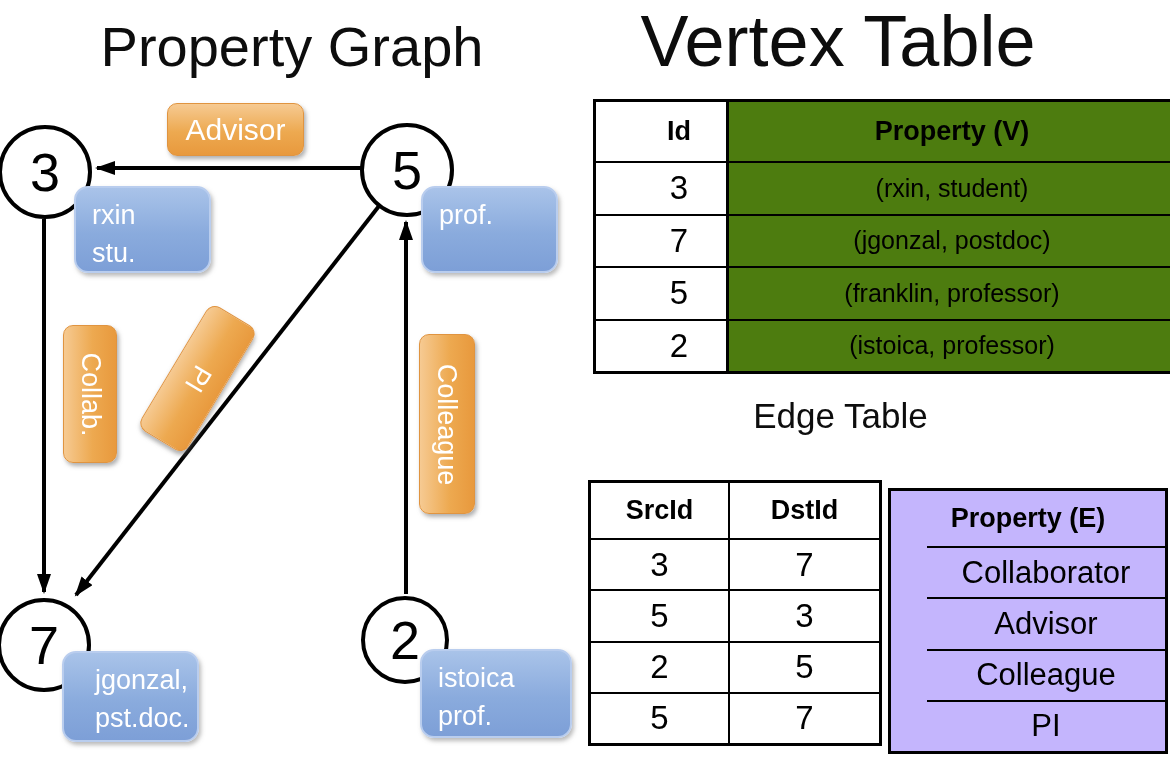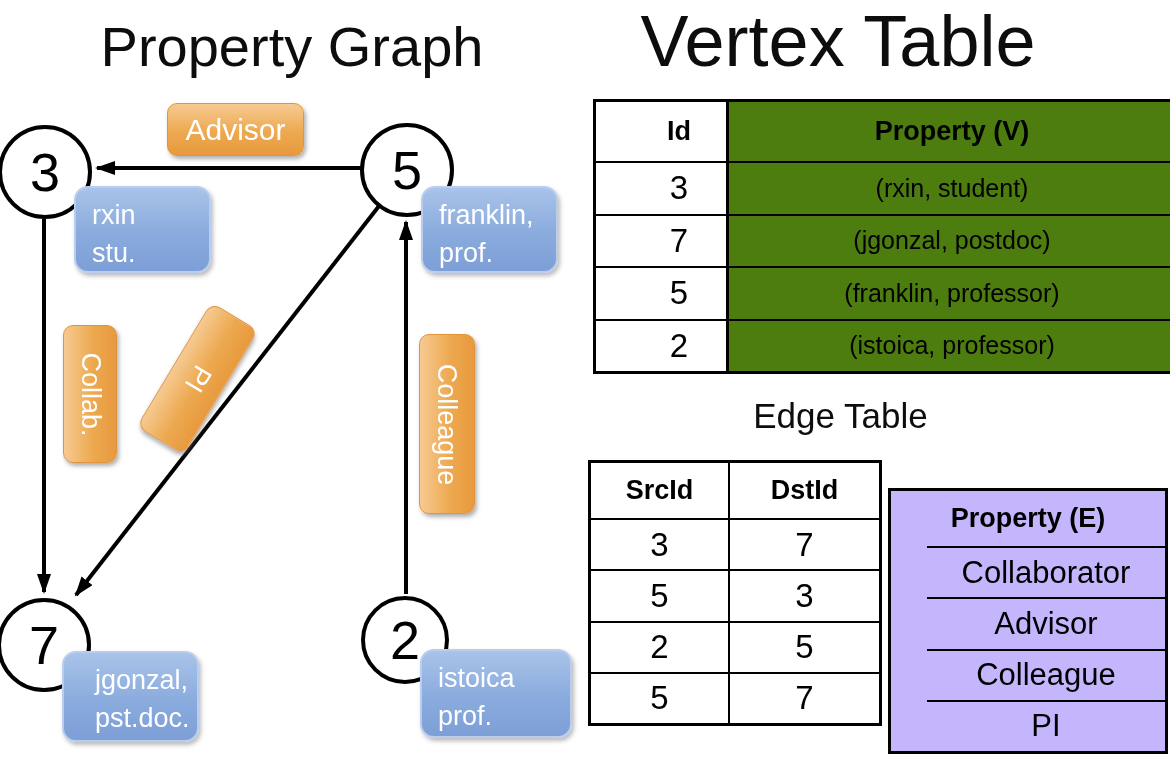--- a/index.html
+++ b/index.html
@@ -58,21 +58,21 @@
   .sub{position:absolute;box-sizing:border-box;border:3px solid #000;display:grid;background:#fff;}
   .cell{display:flex;align-items:center;justify-content:center;text-align:right;}
   .hcell{font-weight:bold;font-size:27px;}
   .vcell{font-size:33px;font-weight:300;}
 
   #vt-id{left:593px;top:99px;width:172px;height:275px;grid-template-rows:59px repeat(4,1fr);}
   #vt-prop{left:726px;top:99px;width:452px;height:275px;grid-template-rows:59px repeat(4,1fr);background:#4d7c0f;}
   #vt-id .cell:nth-child(n+2),#vt-prop .cell:nth-child(n+2){border-top:2px solid #000;}
   #vt-prop .vcell{font-size:25px;}
 
-  #et-srcdst{left:588px;top:460px;width:294px;height:266px;grid-template-columns:137px 1fr;grid-template-rows:55px repeat(4,1fr);}
+  #et-srcdst{left:588px;top:480px;width:294px;height:266px;grid-template-columns:137px 1fr;grid-template-rows:55px repeat(4,1fr);}
   #et-srcdst .cell:nth-child(even){border-left:2px solid #000;}
   #et-srcdst .cell:nth-child(n+3){border-top:2px solid #000;}
   #et-prop{left:888px;top:488px;width:280px;height:266px;grid-template-rows:55px repeat(4,1fr);background:#c4b5fd;}
   #et-prop .cell:nth-child(n+2){border-top:2px solid #000;}
   #et-prop .vcell{font-size:31px;margin-left:36px;}
 </style>
 </head>
 <body>
 
 <div class="title" id="pg-title">Property Graph</div>
@@ -115,21 +115,20 @@
 </div>
 <div class="obox vert" id="colleague-box">
   <span class="vtext">Colleague</span>
 </div>
 
 <div class="bbox" id="rxin-box">
   <span>rxin</span>
   <span>stu.</span>
 </div>
 <div class="bbox" id="franklin-box">
-  <span>franklin,</span>
   <span>prof.</span>
 </div>
 <div class="bbox" id="jgonzal-box">
   <span>jgonzal,</span>
   <span>pst.doc.</span>
 </div>
 <div class="bbox" id="istoica-box">
   <span>istoica</span>
   <span>prof.</span>
 </div>

